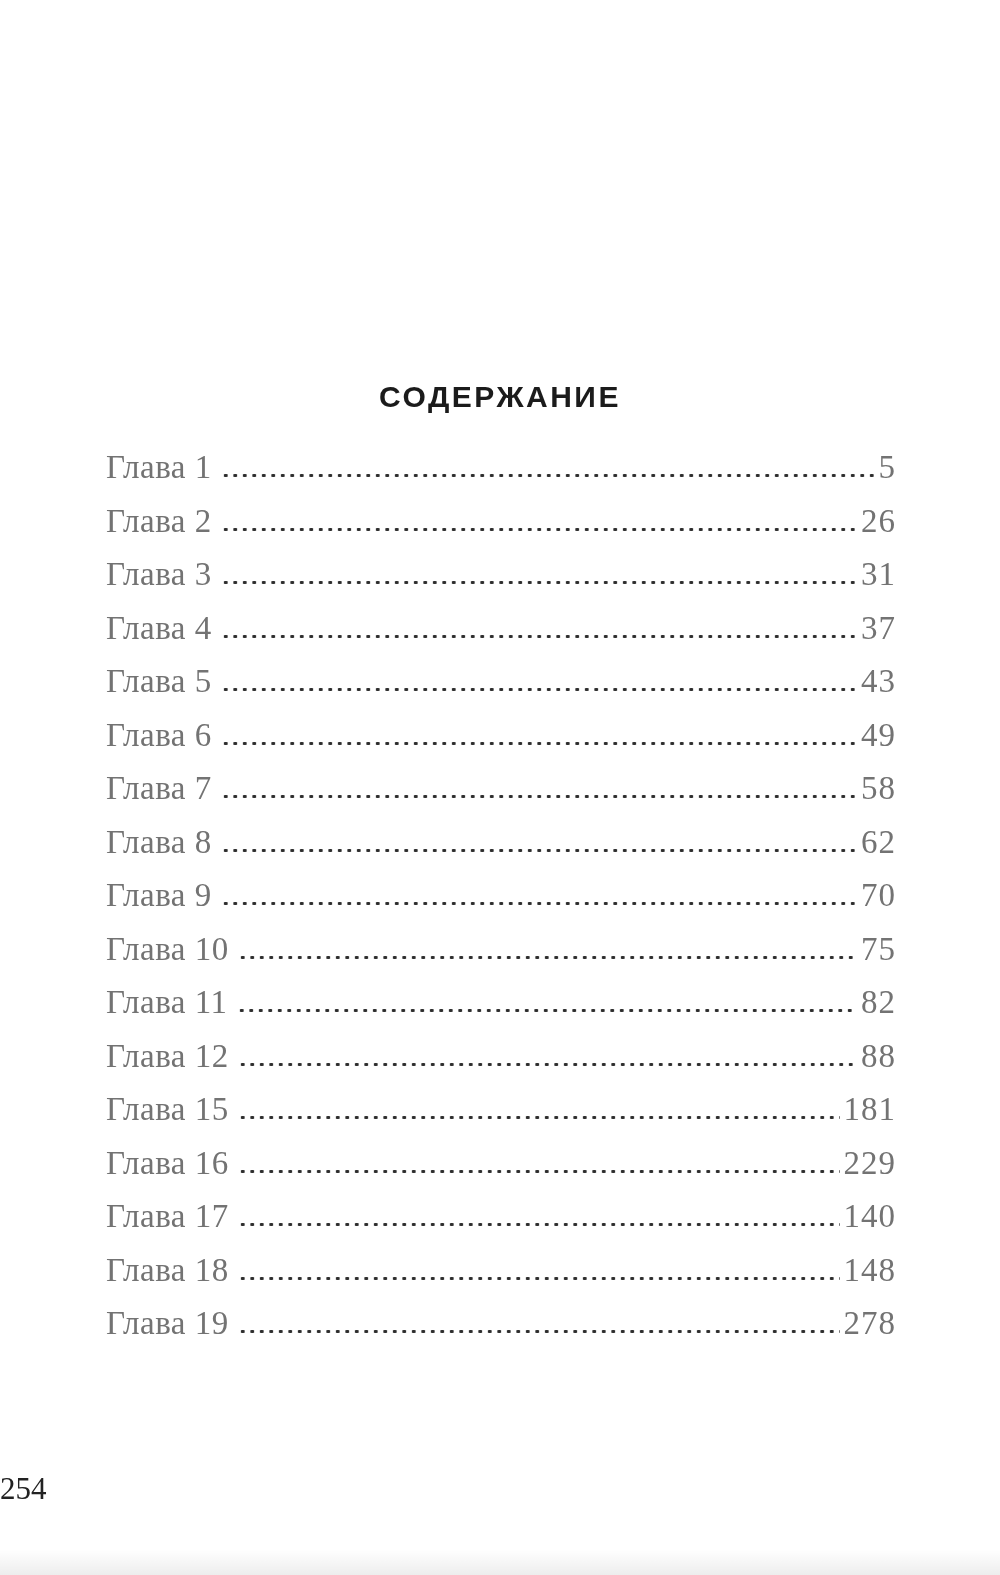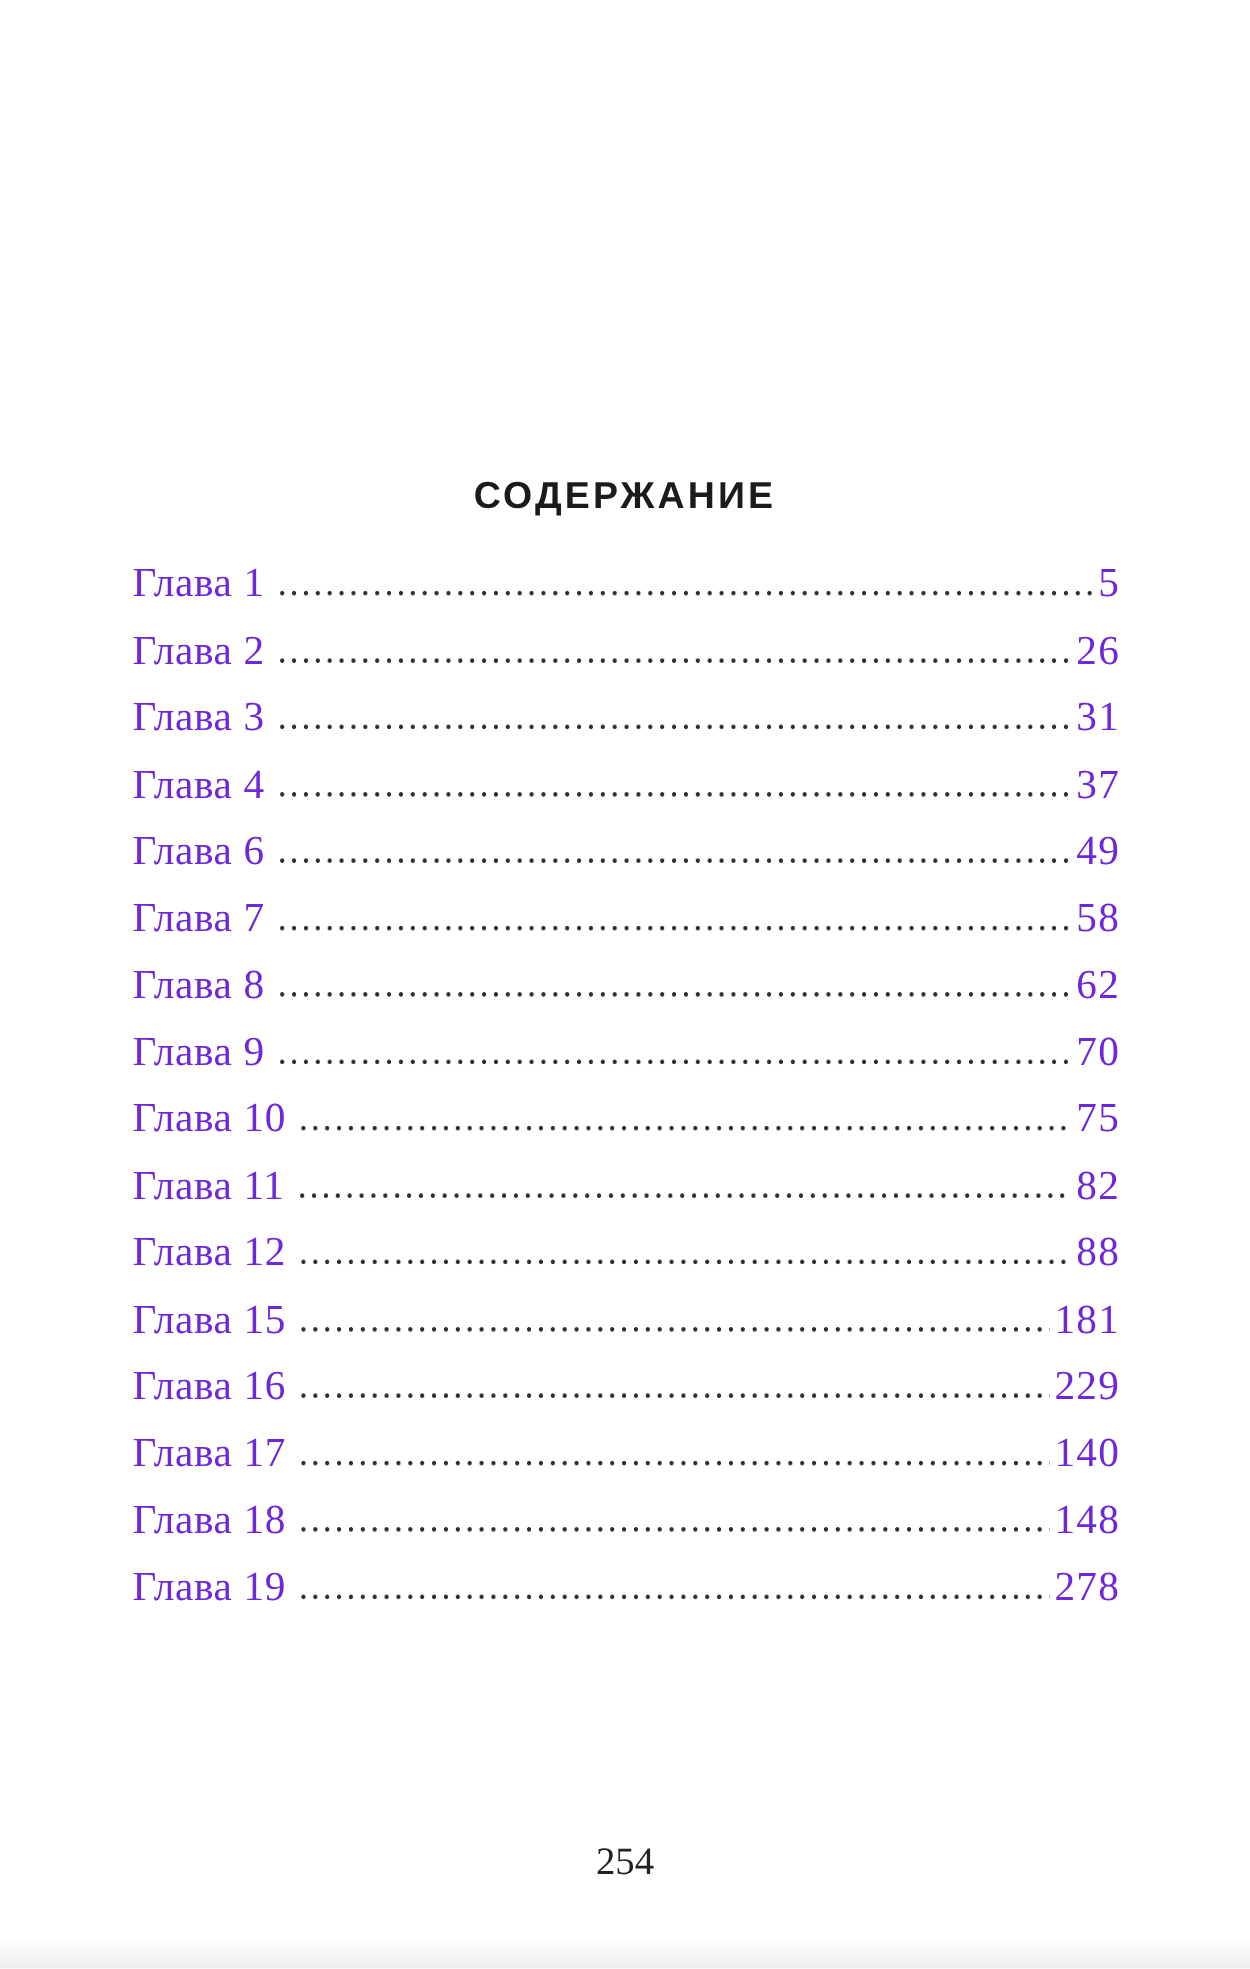--- a/index.html
+++ b/index.html
@@ -35,21 +35,21 @@
     top: 449px;
     left: 106px;
     right: 104px;
   }
   .toc-row {
     display: flex;
     align-items: baseline;
     height: 53.5px;
     font-size: 33px;
     letter-spacing: 0.5px;
-    color: #6d28d9;
+    color: #737373;
     line-height: 1.15;
   }
   .label {
     white-space: nowrap;
   }
   .leader {
     flex: 1 1 auto;
     display: inline-block;
     height: 5px;
     margin: 0 4px 0 9px;
@@ -60,21 +60,20 @@
   }
   .pagenum {
     white-space: nowrap;
     letter-spacing: 1px;
   }
   .folio {
     position: absolute;
     top: 1473px;
     left: 0;
     width: 100%;
-    text-align: center;
     font-size: 31px;
     color: #222222;
     line-height: 1;
   }
   .scan-edge {
     position: absolute;
     left: 0;
     right: 0;
     bottom: 0;
     height: 26px;
@@ -106,20 +105,25 @@
     <span class="leader"></span>
     <span class="pagenum">31</span>
   </div>
 
   <div class="toc-row">
     <span class="label">Глава 4</span>
     <span class="leader"></span>
     <span class="pagenum">37</span>
   </div>
 
+  <div class="toc-row">
+    <span class="label">Глава 5</span>
+    <span class="leader"></span>
+    <span class="pagenum">43</span>
+  </div>
 
   <div class="toc-row">
     <span class="label">Глава 6</span>
     <span class="leader"></span>
     <span class="pagenum">49</span>
   </div>
 
   <div class="toc-row">
     <span class="label">Глава 7</span>
     <span class="leader"></span>

